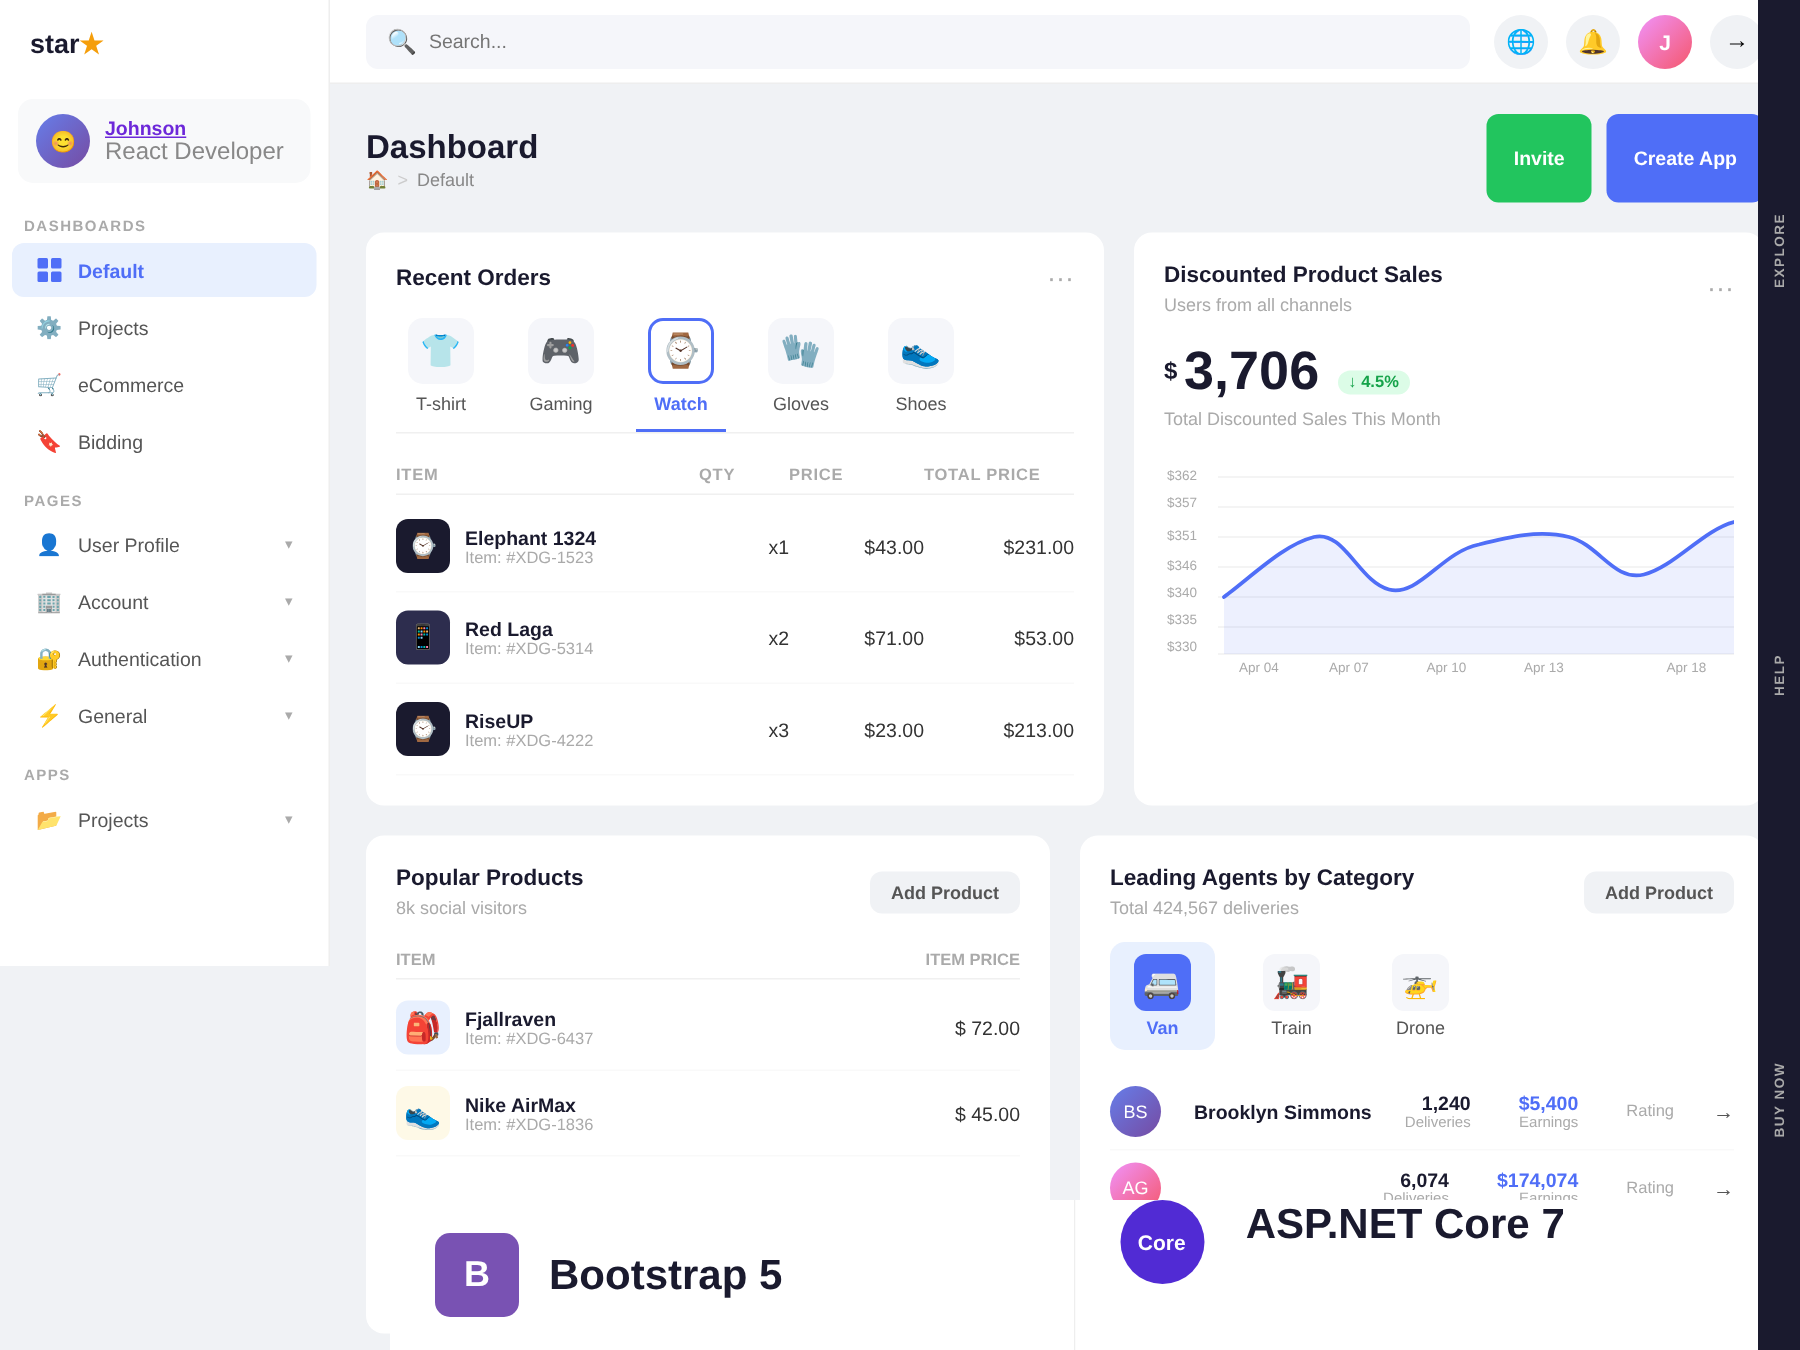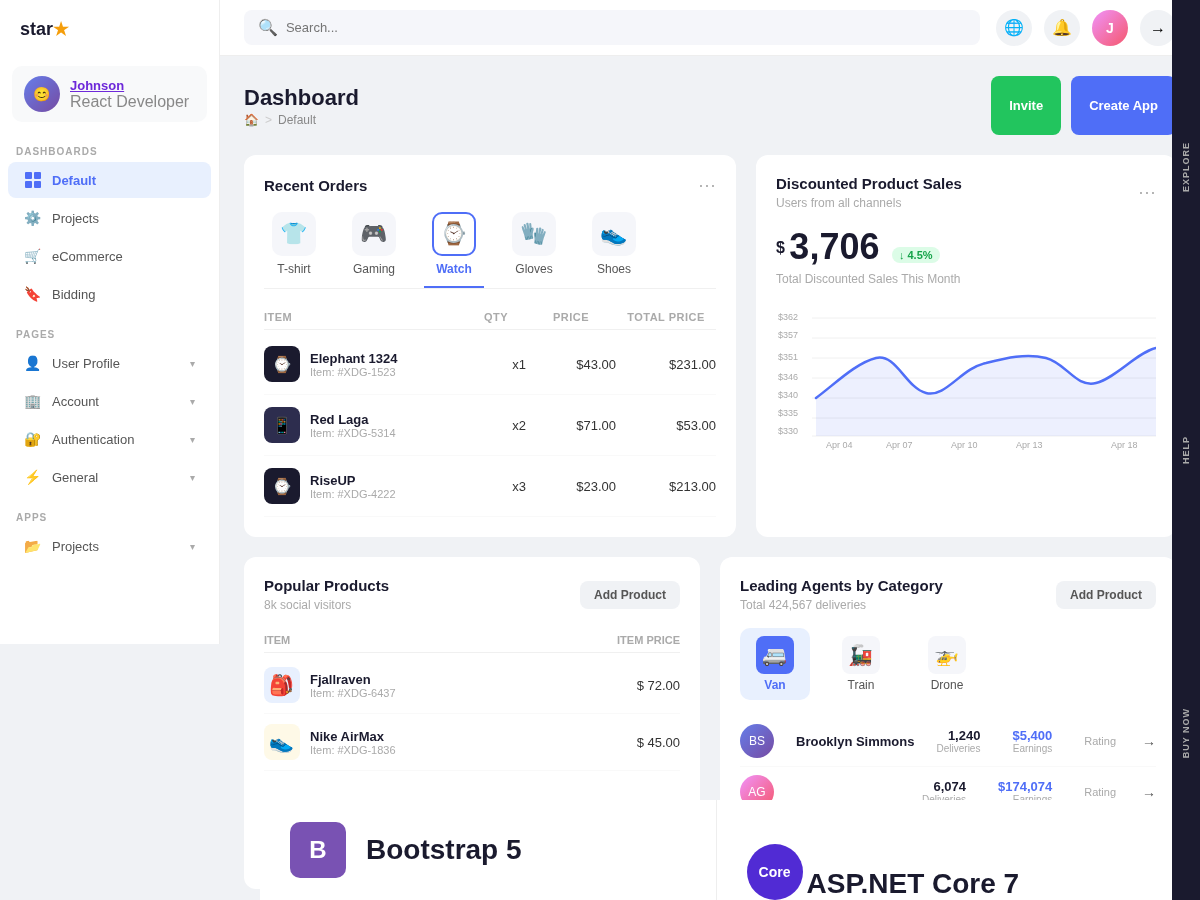--- a/index.html
+++ b/index.html
@@ -60,21 +60,21 @@
     .order-tab { display: flex; flex-direction: column; align-items: center; gap: 6px; cursor: pointer; padding-bottom: 10px; border-bottom: 2px solid transparent; min-width: 60px; }
     .order-tab.active { border-bottom: 2px solid #4f6ef7; }
     .order-tab-icon { width: 44px; height: 44px; background: #f5f6fa; border-radius: 10px; display: flex; align-items: center; justify-content: center; font-size: 22px; }
     .order-tab.active .order-tab-icon { background: #fff; border: 2px solid #4f6ef7; }
     .order-tab-label { font-size: 12px; color: #555; font-weight: 500; }
     .order-tab.active .order-tab-label { color: #4f6ef7; font-weight: 600; }
 
     .orders-table { width: 100%; }
     .orders-table-header { display: grid; grid-template-columns: 1fr 60px 90px 100px; padding: 6px 0; border-bottom: 1px solid #f0f0f0; margin-bottom: 4px; }
     .orders-table-header span { font-size: 11px; color: #aaa; font-weight: 600; text-transform: uppercase; letter-spacing: 0.5px; }
-    .orders-table-header span:not(:first-child) { text-align: center; }
+    .orders-table-header span:not(:first-child) { text-align: left; }
     .order-row { display: grid; grid-template-columns: 1fr 60px 90px 100px; align-items: center; padding: 12px 0; border-bottom: 1px solid #f9f9f9; }
     .order-item { display: flex; align-items: center; gap: 10px; }
     .order-img { width: 36px; height: 36px; border-radius: 8px; background: #1a1a2e; display: flex; align-items: center; justify-content: center; color: white; font-size: 16px; }
     .order-name { font-size: 13px; font-weight: 600; color: #1a1a2e; }
     .order-id { font-size: 11px; color: #aaa; }
     .order-qty, .order-price, .order-total { text-align: right; font-size: 13px; color: #333; }
 
     
     .sales-card { background: #fff; border-radius: 12px; padding: 20px; }
     .sales-subtitle { font-size: 12px; color: #aaa; margin-top: 4px; }
@@ -115,21 +115,21 @@
     .agent-avatar { width: 34px; height: 34px; border-radius: 50%; background: linear-gradient(135deg, #667eea, #764ba2); display: flex; align-items: center; justify-content: center; color: white; font-size: 12px; }
     .agent-name { font-size: 13px; font-weight: 600; color: #1a1a2e; flex: 1; }
 
     
     .right-sidebar { position: fixed; right: 0; top: 0; height: 900px; width: 28px; background: #1a1a2e; display: flex; flex-direction: column; align-items: center; justify-content: space-around; padding: 20px 0; z-index: 100; }
     .sidebar-vert-item { color: #aaa; font-size: 9px; writing-mode: vertical-rl; text-orientation: mixed; transform: rotate(180deg); cursor: pointer; letter-spacing: 1px; font-weight: 600; text-transform: uppercase; }
 
     
     .overlay-bar { position: absolute; bottom: 0; left: 40px; right: 28px; height: 100px; background: linear-gradient(90deg, #fff 0%, #fff 50%, #fff 50%, #fff 100%); display: flex; z-index: 50; }
     .overlay-bootstrap { flex: 1; background: #fff; display: flex; align-items: center; gap: 20px; padding: 0 30px; border-right: 1px solid #eee; }
-    .overlay-asp { flex: 1; background: #fff; display: flex; align-items: flex-end; gap: 4px; padding: 0 30px; }
+    .overlay-asp { flex: 1; background: #fff; display: flex; align-items: flex-start; gap: 28px; padding: 0 30px; }
     .badge-b { width: 56px; height: 56px; background: #7952b3; border-radius: 10px; display: flex; align-items: center; justify-content: center; color: white; font-size: 24px; font-weight: 700; }
     .badge-core { width: 56px; height: 56px; background: #512bd4; border-radius: 50%; display: flex; align-items: center; justify-content: center; color: white; font-size: 14px; font-weight: 700; }
     .overlay-text { font-size: 28px; font-weight: 800; color: #1a1a2e; }
   </style>
 </head>
 <body>
 
 <div class="right-sidebar">
   <span class="sidebar-vert-item">Explore</span>
   <span class="sidebar-vert-item">Help</span>

